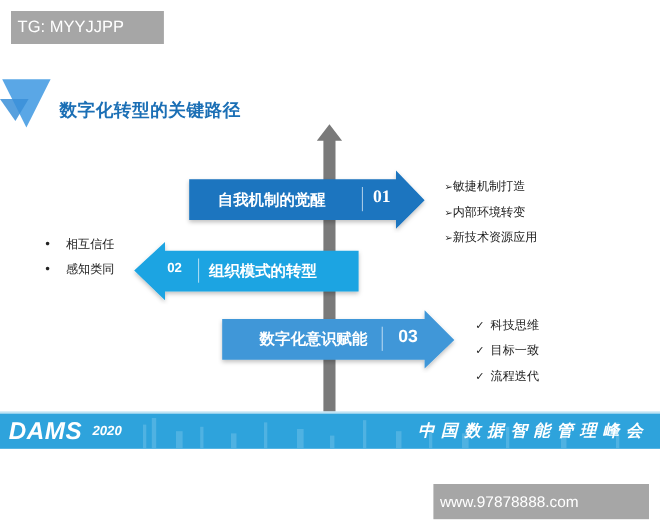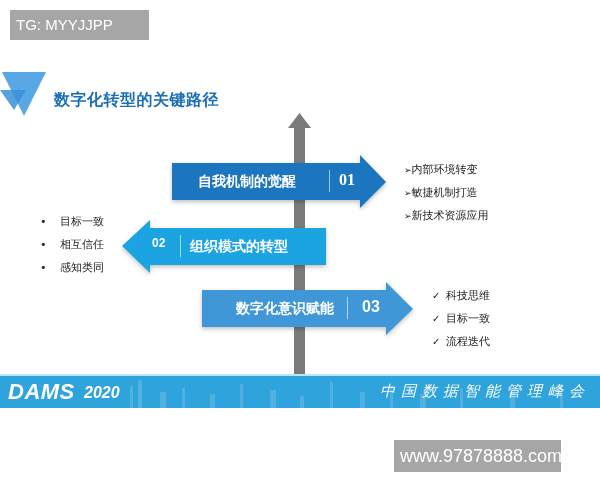--- a/index.html
+++ b/index.html
@@ -1,33 +1,33 @@
 <!DOCTYPE html>
 <html><head>
 <meta charset="utf-8">
 <style>
   html, body { margin:0; padding:0; }
   body { width:600px; height:480px; background:#ffffff; position:relative; overflow:hidden;
          font-family:"DejaVu Sans", sans-serif; }
   .wm { position:absolute; background:#a6a6a6; color:#ffffff; font-family:"Liberation Sans", sans-serif; }
   .wm-top { left:10px; top:10px; width:139px; height:30px; font-size:15px; line-height:30px; padding-left:6px; box-sizing:border-box; }
-  .wm-bot { left:394px; top:440px; width:167px; height:32px; font-size:18px; line-height:32px; padding-left:6px; box-sizing:border-box; }
+  .wm-bot { left:394px; top:440px; width:196px; height:32px; font-size:14px; line-height:32px; padding-left:6px; box-sizing:border-box; }
   .title { position:absolute; left:54px; top:90px; font-size:16px; font-weight:bold; color:#1b6fb5; letter-spacing:0.5px; }
   .logo { position:absolute; left:0; top:70px; }
   .pole { position:absolute; left:0; top:0; }
   .arrow { position:absolute; }
   .atext { position:absolute; color:#ffffff; font-weight:bold; white-space:nowrap; }
   .sep { position:absolute; width:1px; background:rgba(255,255,255,0.6); }
   .list { position:absolute; font-size:11px; color:#222; }
   .list .it { height:23px; line-height:23px; white-space:nowrap; }
   .banner { position:absolute; left:0; top:376px; width:600px; height:32px; background:#2ea3dc; overflow:hidden; }
   .banner-line { position:absolute; left:0; top:374px; width:600px; height:2px; background:#bfe3f4; }
   .dams { position:absolute; left:8px; top:3px; color:#fff; font-style:italic; font-weight:bold; font-size:22px; font-family:"Liberation Sans", sans-serif; letter-spacing:0.5px; }
-  .year { position:absolute; left:84px; top:8px; color:#fff; font-style:italic; font-weight:bold; font-size:16px; font-family:"Liberation Sans", sans-serif; }
-  .conf { position:absolute; left:380px; top:6px; color:#fff; font-style:italic; font-size:15px; letter-spacing:6px; font-family:"DejaVu Serif", serif; }
+  .year { position:absolute; left:84px; top:8px; color:#fff; font-style:italic; font-weight:bold; font-size:12px; font-family:"Liberation Sans", sans-serif; }
+  .conf { position:absolute; left:380px; top:6px; color:#fff; font-style:italic; font-size:15px; letter-spacing:6px; font-family:"DejaVu Serif", serif;font-weight:bold; }
   .city { position:absolute; left:120px; top:0; }
 </style>
 </head>
 <body>
 
 <div class="wm wm-top">TG: MYYJJPP</div>
 
 <svg class="logo" width="50" height="50" viewBox="0 0 50 50">
   <polygon points="2,2 46,2 24,46" fill="#5aa7e6"></polygon>
   <polygon points="0,20 26,20 14,40" fill="#3a8fd8" opacity="0.85"></polygon>
@@ -45,39 +45,38 @@
         <feDropShadow dx="0" dy="2" stdDeviation="2" flood-color="#000" flood-opacity="0.25"></feDropShadow>
       </filter>
     </defs>
   <polygon points="4,11 192,11 192,3 218,30 192,56 192,48 4,48" fill="#1a74bf" filter="url(#sh1)"></polygon>
 </svg>
 <div class="atext" style="left:198px;top:173px;font-size:14px">自我机制的觉醒</div>
 <div class="sep" style="left:329px;top:170px;height:22px"></div>
 <div class="atext" style="left:339px;top:171px;font-size:16px;font-family:Liberation Serif, serif">01</div>
 
 <div class="list" style="left:404px;top:158px">
+  <div class="it"><span style="font-size:9px">➢</span><span>敏捷机制打造</span></div>
   <div class="it"><span style="font-size:9px">➢</span><span>内部环境转变</span></div>
-  <div class="it"><span style="font-size:9px">➢</span><span>敏捷机制打造</span></div>
   <div class="it"><span style="font-size:9px">➢</span><span>新技术资源应用</span></div>
 </div>
 
 <svg class="arrow" style="left:118px;top:217px" width="215" height="60">
   <defs>
       <filter id="sh2" x="-10%" y="-20%" width="120%" height="150%">
         <feDropShadow dx="0" dy="2" stdDeviation="2" flood-color="#000" flood-opacity="0.25"></feDropShadow>
       </filter>
     </defs>
   <polygon points="4,29 32,3 32,11 208,11 208,48 32,48 32,56" fill="#1ba4e2" filter="url(#sh2)"></polygon>
 </svg>
 <div class="atext" style="left:152px;top:236px;font-size:12px;font-family:'Liberation Sans',sans-serif">02</div>
 <div class="sep" style="left:180px;top:235px;height:22px"></div>
 <div class="atext" style="left:190px;top:238px;font-size:14px">组织模式的转型</div>
 
 <div class="list" style="left:40px;top:210px">
-  <div class="it"><span style="display:inline-block;width:20px">•</span><span>目标一致</span></div>
   <div class="it"><span style="display:inline-block;width:20px">•</span><span>相互信任</span></div>
   <div class="it"><span style="display:inline-block;width:20px">•</span><span>感知类同</span></div>
 </div>
 
 <svg class="arrow" style="left:198px;top:279px" width="222" height="60">
   <defs>
       <filter id="sh3" x="-10%" y="-20%" width="120%" height="150%">
         <feDropShadow dx="0" dy="2" stdDeviation="2" flood-color="#000" flood-opacity="0.25"></feDropShadow>
       </filter>
     </defs>

